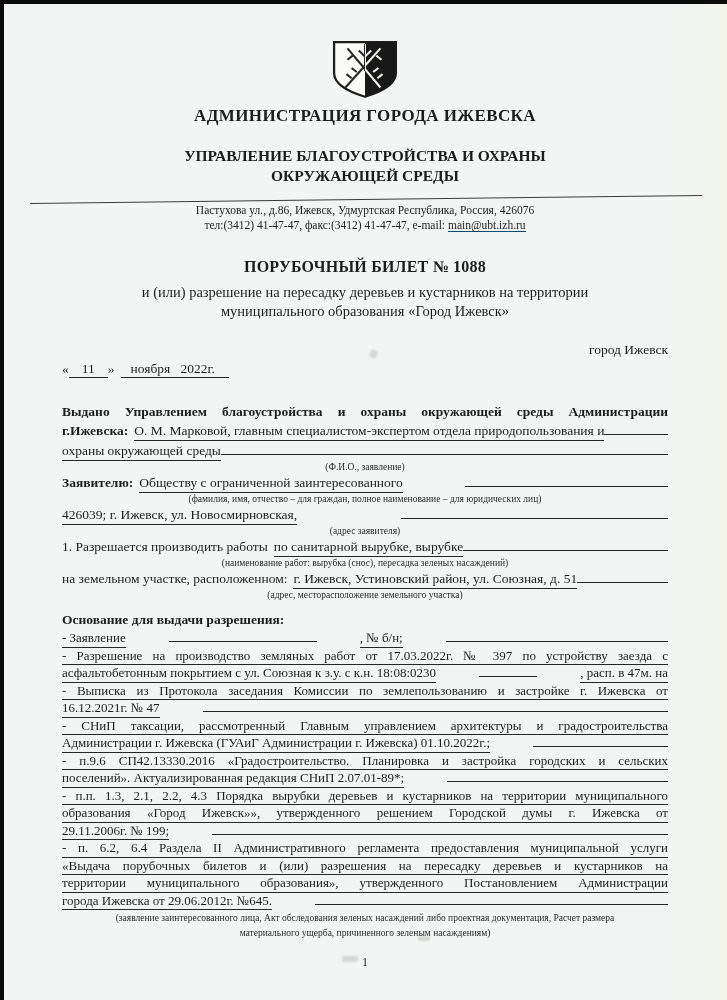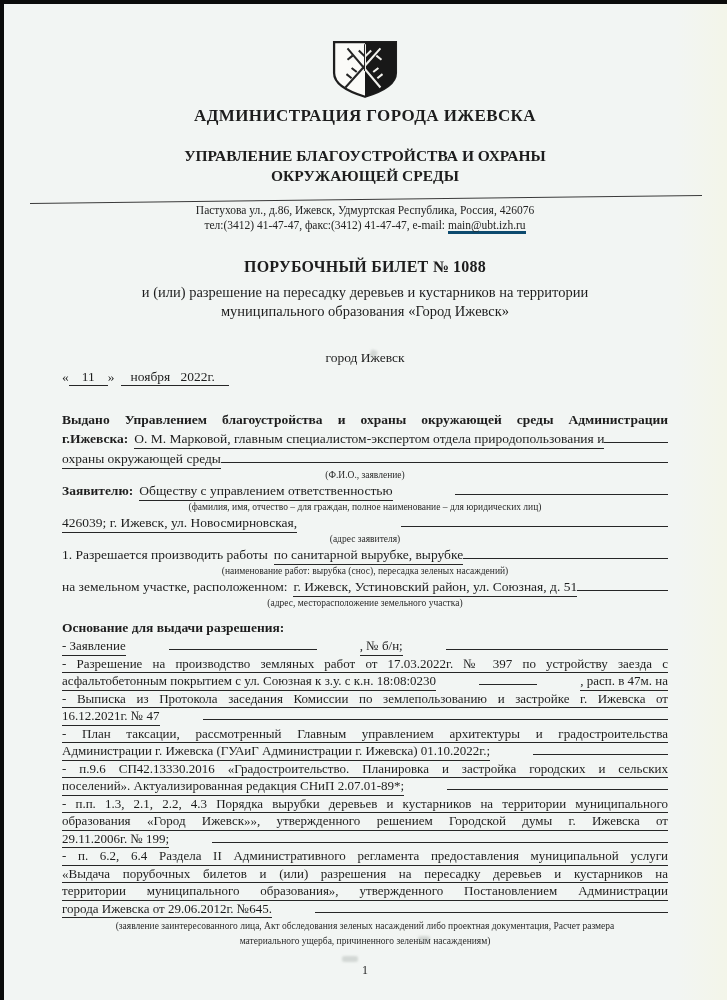--- a/index.html
+++ b/index.html
@@ -11,25 +11,25 @@
   }
   .edge-top{position:absolute;top:0;left:0;right:0;height:4px;background:#0b0b0b;}
   .edge-left{position:absolute;top:0;left:0;bottom:0;width:4px;background:#0b0b0b;}
   .content{position:absolute;left:62px;top:0;width:606px;}
   
   .emblem{display:block;margin:40px auto 4px;width:68px;height:60px;}
   .org{ text-align:center;font-weight:bold;font-size:17px;letter-spacing:.4px;margin-top:6px;}
   .dept{text-align:center;font-weight:bold;font-size:15.5px;line-height:20px;margin-top:20px;}
   .sep{height:0;border-top:1.6px solid #3a3a3a;transform:rotate(-.7deg);margin:13px -34px 3px -32px;}
   .addr{text-align:center;font-size:11.5px;line-height:15px;color:#222;}
-  .uline{border-bottom:3px solid #0c4a6e;}
+  .uline{border-bottom:1px solid #0c4a6e;}
   
   .doc-title{text-align:center;font-weight:bold;font-size:16px;margin-top:25px;letter-spacing:.2px;}
   .doc-sub{text-align:center;font-size:14.5px;line-height:19px;margin-top:7px;}
-  .city{text-align:center;font-size:13.5px;margin-top:29px;}
+  .city{text-align:right;font-size:13.5px;margin-top:21px;}
   .date-line{font-size:13.5px;margin-top:3px;display:flex;align-items:baseline;}
   .pre{white-space:pre;}
   .date-day{border-bottom:1px solid #262626;padding:0 13px;}
   .date-rest{border-bottom:1px solid #262626;padding:0 14px 0 10px;margin-left:6px;}
   
   main{margin-top:24px;font-size:13.5px;}
   .line{display:flex;align-items:baseline;line-height:19px;min-height:19px;}
   .just{line-height:19px;text-align:justify;text-align-last:justify;}
   .b{font-weight:bold;}
   .tu{border-bottom:1px solid #262626;}
@@ -122,21 +122,21 @@
         <span class="fill u"></span>
     </div>
     <div class="line">
       <span class="tu">охраны окружающей среды</span>
         <span class="fill u"></span>
     </div>
     <div class="caption">(Ф.И.О., заявление)</div>
 
     <div class="line">
       <span class="b lbl">Заявителю:</span>
-        <span class="tu">Обществу с управлением ответственностью</span>
+        <span class="tu">Обществу с ограниченной заинтересованного</span>
         <span class="gap-applicant"></span>
         <span class="fill u"></span>
     </div>
     <div class="caption">(фамилия, имя, отчество – для граждан, полное наименование – для юридических лиц)</div>
 
     <div class="line">
       <span class="tu">426039; г. Ижевск, ул. Новосмирновская,</span>
         <span class="gap-address"></span>
         <span class="fill u"></span>
     </div>
@@ -168,21 +168,21 @@
     <div class="g line">
       <span class="tu">асфальтобетонным покрытием с ул. Союзная к з.у. с к.н. 18:08:0230</span>
         <span class="fill u"></span>
         <span class="tu">, расп. в 47м. на</span>
     </div>
     <div class="g just">- Выписка из Протокола заседания Комиссии по землепользованию и застройке г. Ижевска от</div>
     <div class="g line">
       <span class="tu">16.12.2021г. № 47</span>
         <span class="fill u"></span>
     </div>
-    <div class="g just">- План таксации, рассмотренный Главным управлением архитектуры и градостроительства</div>
+    <div class="g just">- СНиП таксации, рассмотренный Главным управлением архитектуры и градостроительства</div>
     <div class="g line">
       <span class="tu">Администрации г. Ижевска (ГУАиГ Администрации г. Ижевска) 01.10.2022г.;</span>
         <span class="fill u"></span>
     </div>
     <div class="g just">- п.9.6 СП42.13330.2016 «Градостроительство. Планировка  и застройка городских  и сельских</div>
     <div class="g line">
       <span class="tu">поселений». Актуализированная редакция СНиП 2.07.01-89*;</span>
         <span class="fill u"></span>
     </div>
     <div class="g just">- п.п. 1.3, 2.1, 2.2, 4.3 Порядка вырубки деревьев и кустарников на территории муниципального</div>

